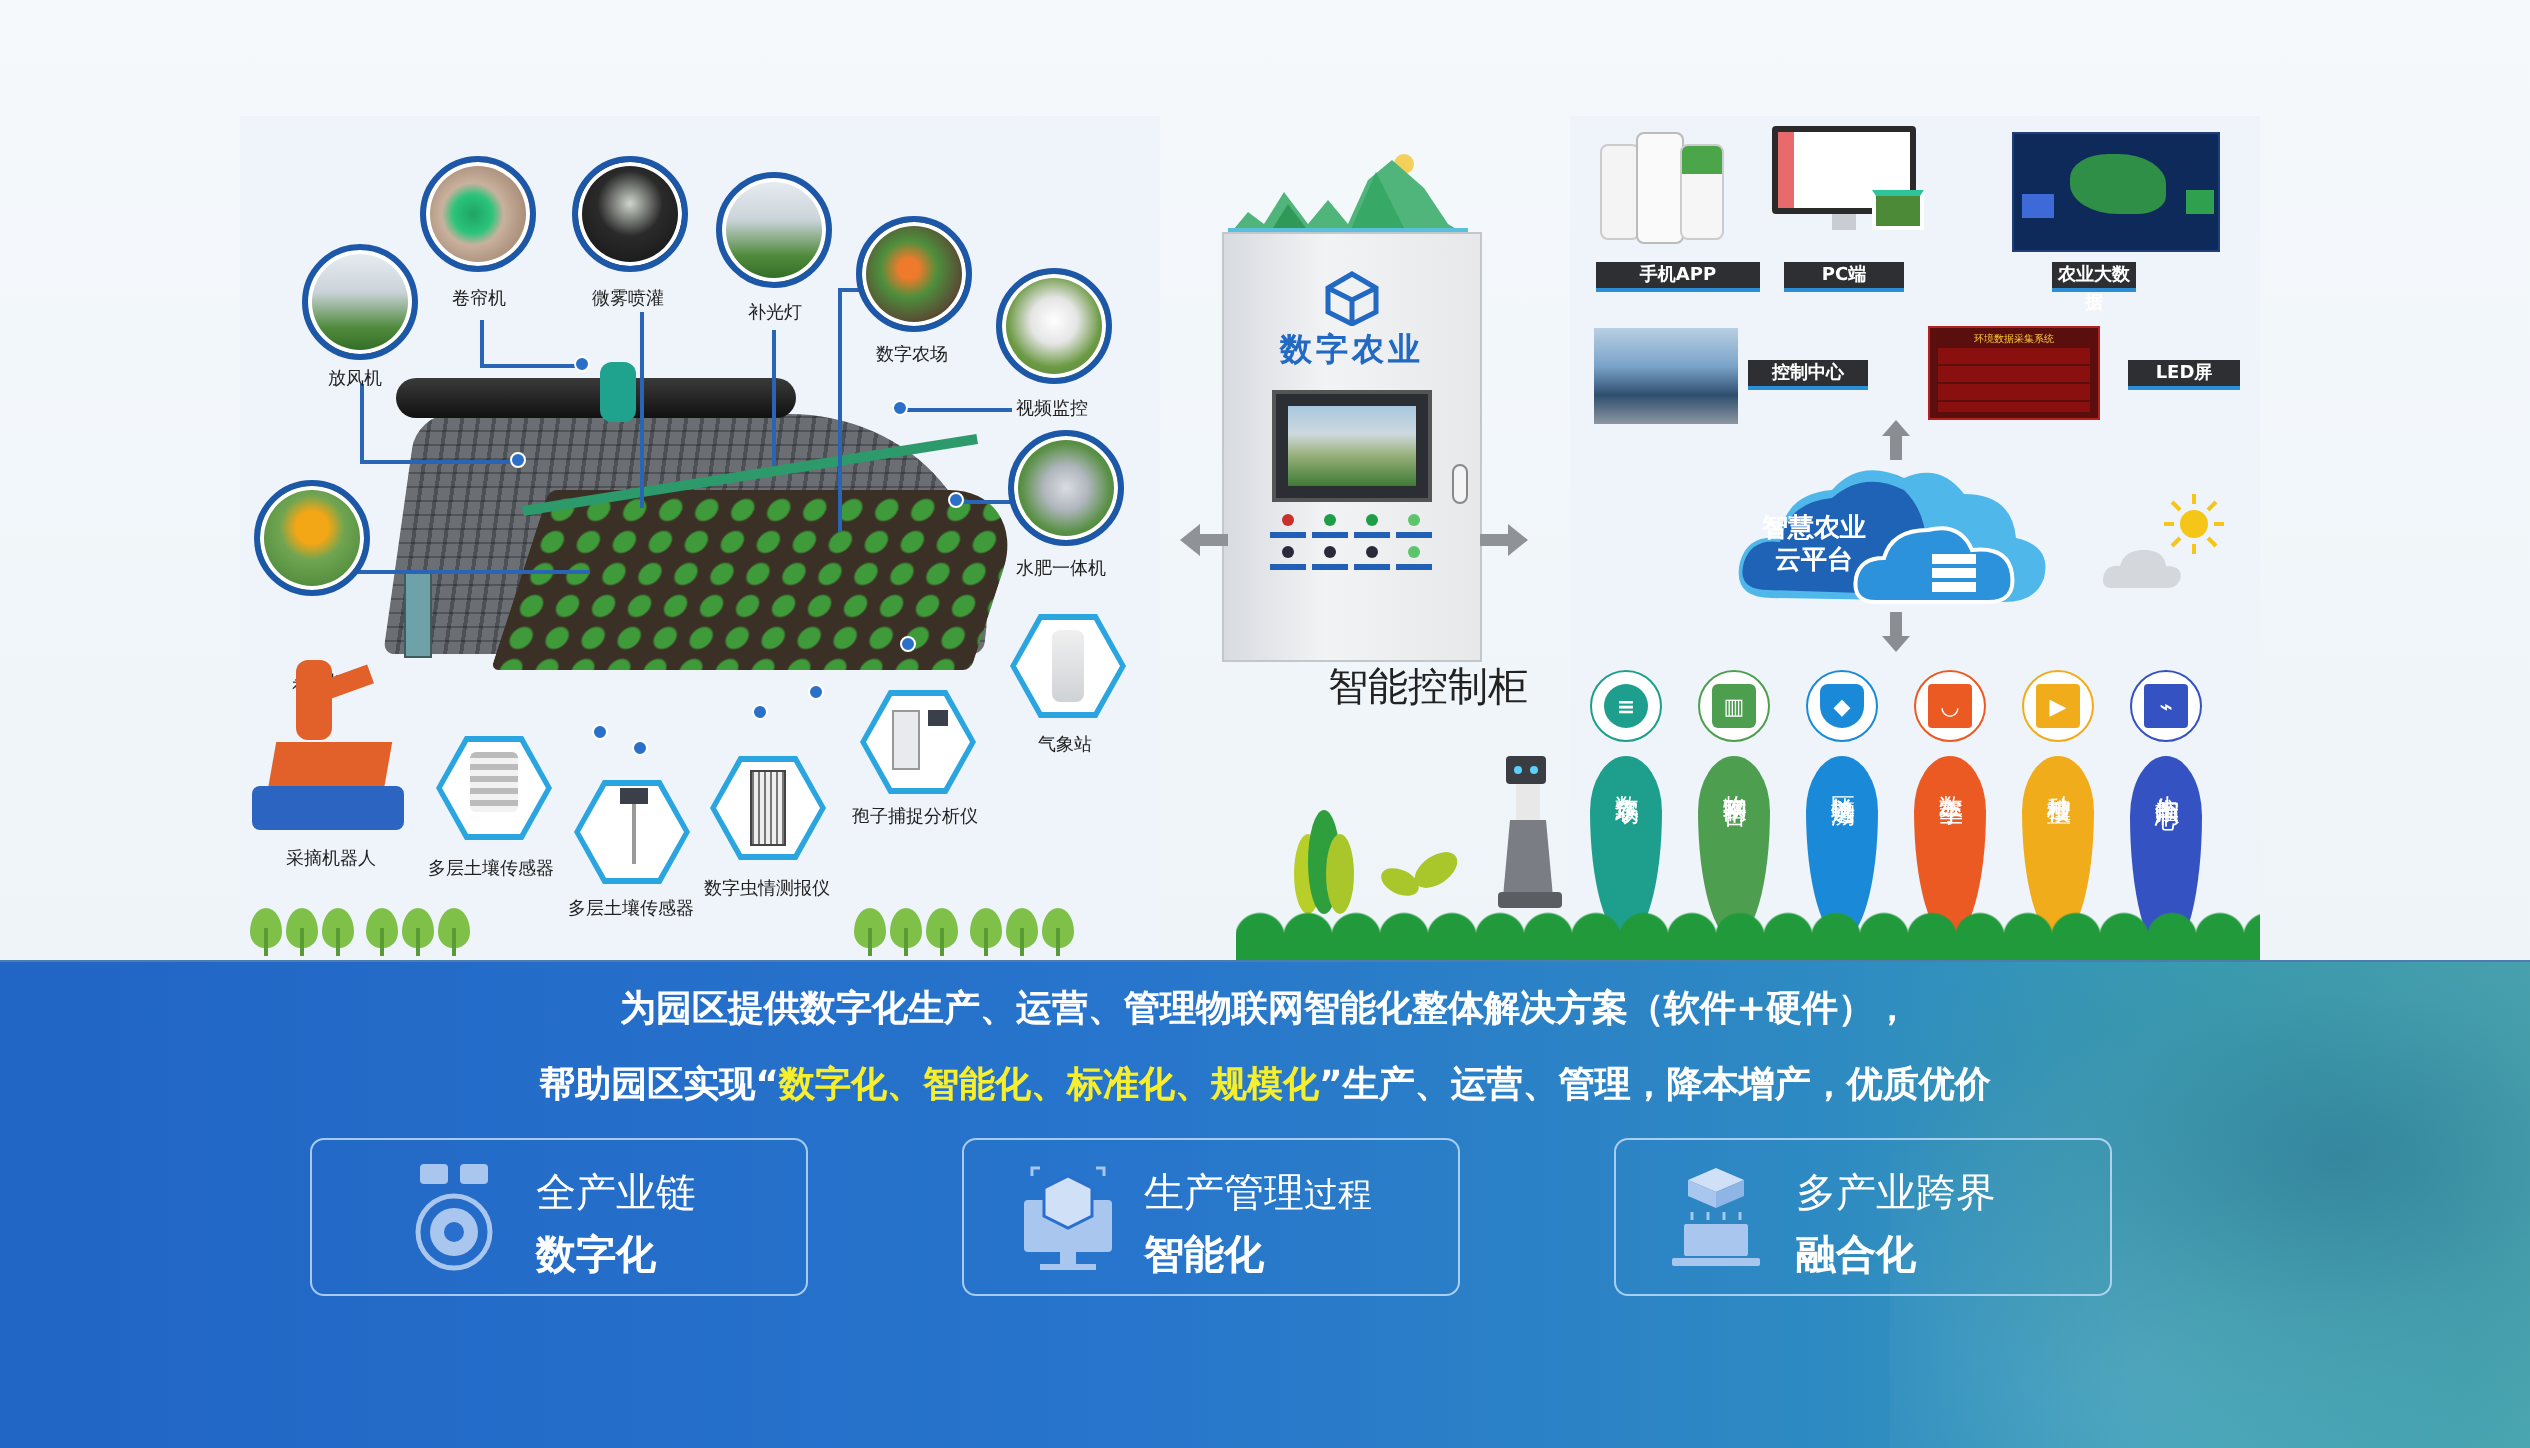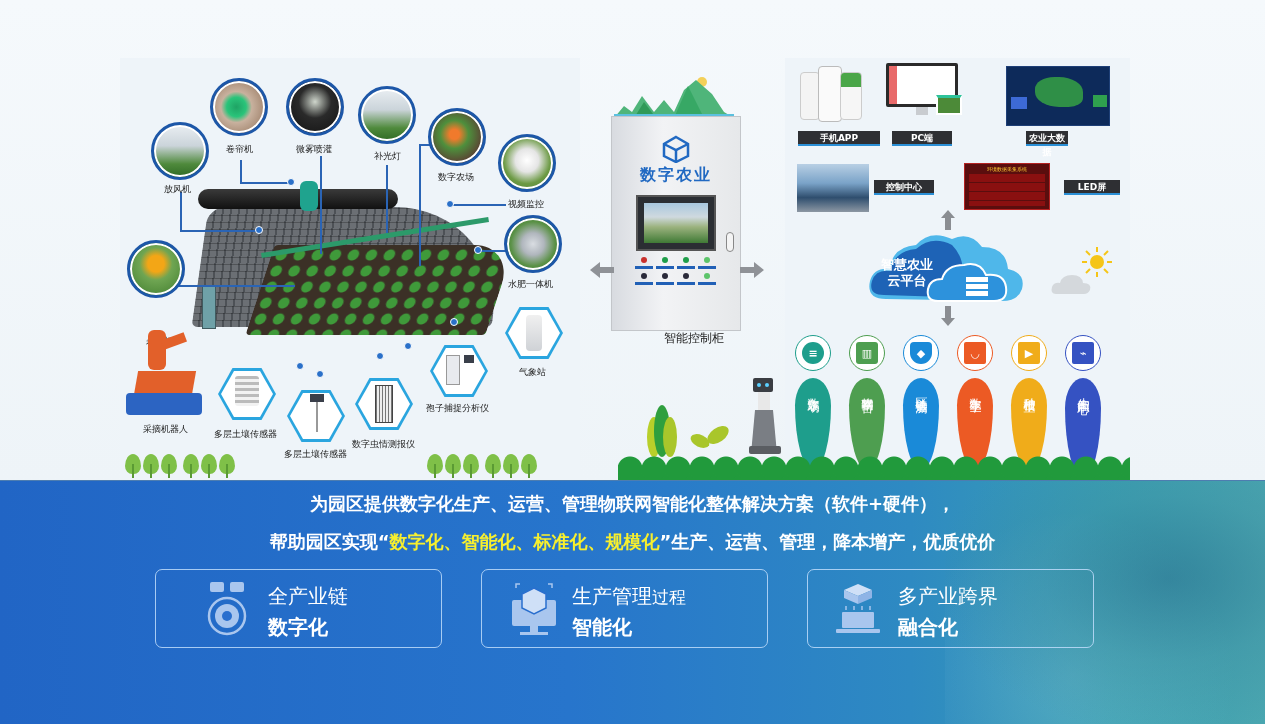--- a/index.html
+++ b/index.html
@@ -56,21 +56,21 @@
   .cab-mtn { position: absolute; left: 614px; top: 72px; width: 120px; height: 46px; }
   .cab-logo { position: absolute; left: 50px; top: 18px; width: 28px; height: 28px; }
   .cab-title { position: absolute; left: 0; width: 100%; top: 48px; text-align: center; font-size: 16px; font-weight: bold; color: #2169c2; letter-spacing: 2px; }
   .cab-screen { position: absolute; left: 24px; top: 78px; width: 80px; height: 56px; background: #2b2e33; border: 2px solid #555; }
   .cab-screen-inner { position: absolute; left: 6px; top: 6px; right: 6px; bottom: 6px; background: linear-gradient(180deg,#a8c7de 0%,#cfd9df 35%,#9bb27e 60%,#3f7a35 100%); }
   .cab-handle { position: absolute; left: 114px; top: 115px; width: 8px; height: 20px; border: 1px solid #888; border-radius: 4px; background: #f4f4f4; }
   .cab-leds { position: absolute; left: 22px; top: 140px; display: grid; grid-template-columns: repeat(4,20px); column-gap: 1px; row-gap: 4px; }
   .led { display: flex; flex-direction: column; align-items: center; gap: 3px; }
   .led i { display: block; width: 6px; height: 6px; border-radius: 50%; }
   .led b { display: block; width: 18px; height: 3px; background: #2160b6; }
-  .cab-label { position: absolute; left: 664px; top: 330px; font-size: 12px; color: #222; }
+  .cab-label { position: absolute; left: 664px; top: 330px; font-size: 20px; color: #222; }
   .gray-arrow-l { position: absolute; left: 590px; top: 262px; width: 24px; height: 16px; }
   .gray-arrow-r { position: absolute; left: 740px; top: 262px; width: 24px; height: 16px; }
 
   
   .thumb { position: absolute; }
   .tag { position: absolute; height: 15px; background: #2e2f33; color: #fff; font-size: 9px; font-weight: bold; text-align: center; line-height: 14px; border-bottom: 2px solid #2a8fd6; }
 
   .cloud { position: absolute; left: 866px; top: 225px; width: 160px; height: 80px; }
   .cloud-text { position: absolute; left: 0; top: 30px; width: 80px; text-align: center; color: #fff; font-size: 13px; font-weight: bold; line-height: 16px; }
 
@@ -82,21 +82,21 @@
   .grass { position: absolute; left: 618px; top: 455px; width: 512px; height: 25px; background: radial-gradient(circle at 12px 14px,#219a3c 12px,transparent 13px) 0 0/24px 24px repeat-x, linear-gradient(#219a3c,#219a3c) 0 14px/100% 11px no-repeat; }
 
   
   .bottom { position: absolute; left: 0; top: 480px; width: 1265px; height: 244px; background: linear-gradient(90deg,#2165c5 0%,#2775cc 45%,#2e8ac2 72%,#3a9fb2 88%,#4aa6b0 100%); border-top: 1px solid #4d7db0; }
   .bottom-photo { position: absolute; right: 0; top: 0; width: 320px; height: 244px; background: radial-gradient(ellipse at 70% 40%,rgba(40,110,140,.55) 0,rgba(60,140,160,.35) 40%,transparent 75%), radial-gradient(ellipse at 40% 80%,rgba(200,235,240,.18) 0,transparent 60%); }
   .headline { position: absolute; left: 0; width: 1265px; text-align: center; color: #fff; font-weight: bold; font-size: 18px; }
   .hl1 { top: 492px; }
   .hl2 { top: 530px; }
   .hl-yellow { color: #f7ef2e; }
 
-  .card { position: absolute; top: 569px; width: 287px; height: 79px; border: 1.5px solid rgba(190,220,250,.85); border-radius: 7px; }
+  .card { position: absolute; top: 569px; width: 249px; height: 79px; border: 1.5px solid rgba(190,220,250,.85); border-radius: 7px; }
   .card-icon { position: absolute; left: 48px; top: 12px; width: 48px; height: 54px; }
   .card-line1 { position: absolute; left: 112px; top: 13px; font-size: 20px; color: #fff; white-space: nowrap; }
   .card-line1 small { font-size: 17px; }
   .card-line2 { position: absolute; left: 112px; top: 44px; font-size: 20px; color: #fff; font-weight: bold; white-space: nowrap; }
 </style>
 </head>
 <body>
 
 <div class="top"></div>
 <div class="panel-left"></div>

